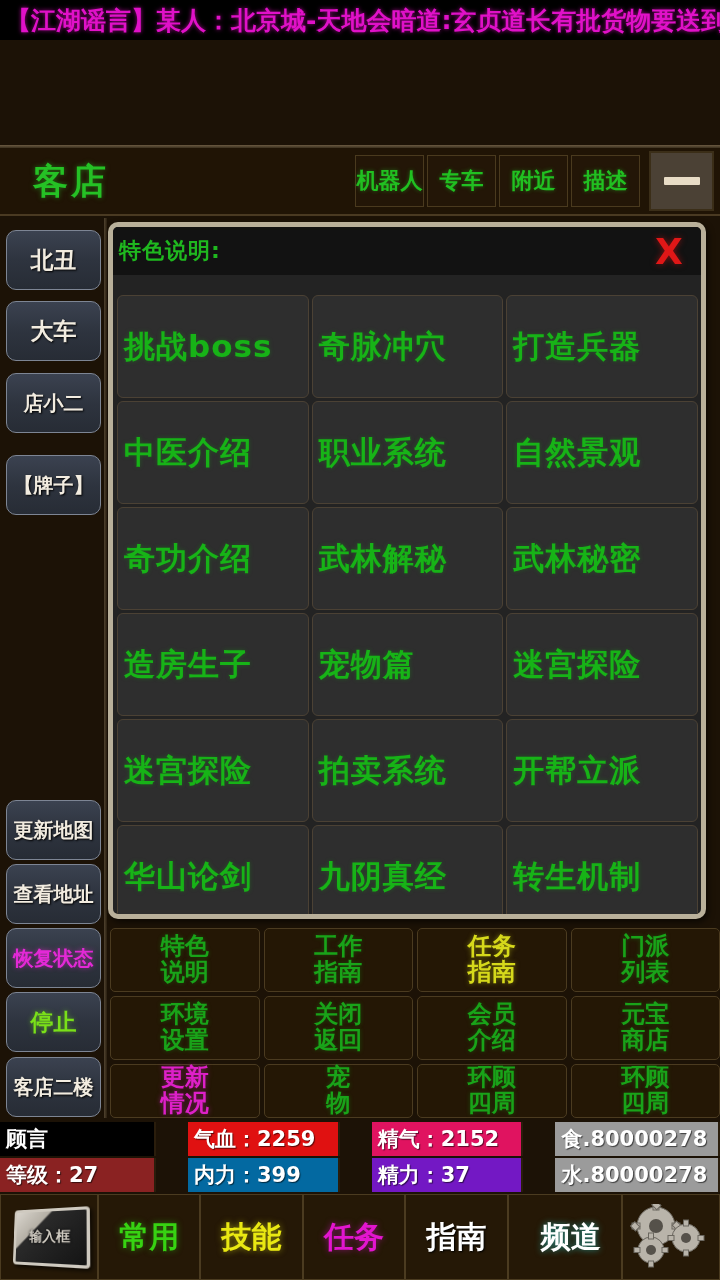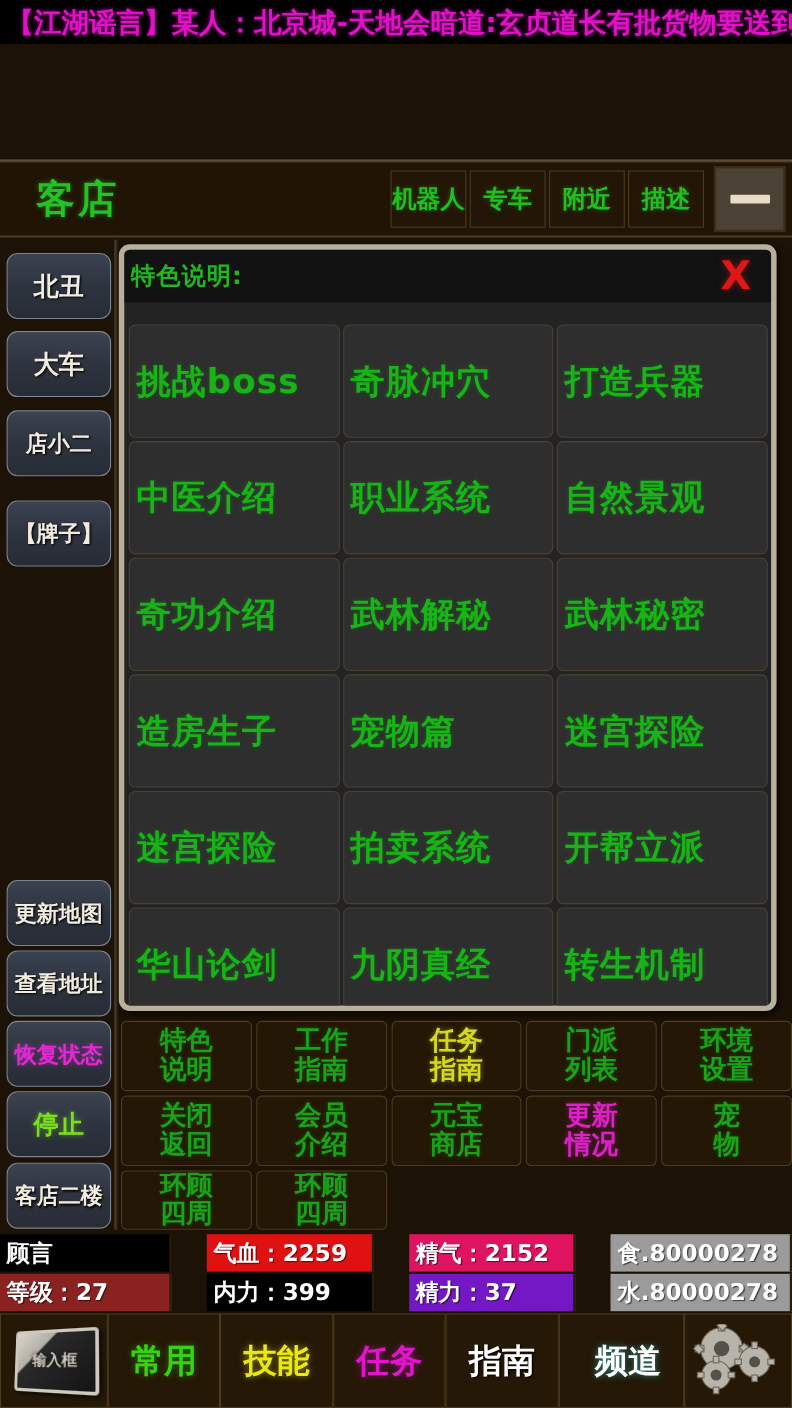--- a/index.html
+++ b/index.html
@@ -123,21 +123,21 @@
     display: flex; align-items: center; justify-content: flex-start;
     padding-left: 6px;
     letter-spacing: 1px;
     text-shadow: 0 0 4px rgba(20,170,20,.35);
   }
 
   
   .menu-grid {
     position: absolute; left: 110px; top: 928px; width: 610px; height: 190px;
     display: grid;
-    grid-template-columns: repeat(5, 1fr);
+    grid-template-columns: repeat(4, 1fr);
     grid-template-rows: repeat(2, 1fr);
     gap: 4px;
     text-align: center;
   }
   .menu-btn {
     border: 1px solid #4b3b20;
     border-radius: 5px;
     background: #241705;
     color: #19a319; font-size: 24px; font-weight: bold;
     display: flex; flex-direction: column;
@@ -317,21 +317,21 @@
 
   <div class="status-rows">
     <div class="status-row">
       <div class="status-cell" style="width:180px;background:#000000">顾言</div>
       <div class="status-cell" style="width:175px;background:#e01111">气血：2259</div>
       <div class="status-cell" style="width:175px;background:#e01360">精气：2152</div>
       <div class="status-cell" style="width:190px;background:#9b9b9b">食.80000278</div>
     </div>
     <div class="status-row">
       <div class="status-cell" style="width:180px;background:#8a2222">等级：27</div>
-      <div class="status-cell" style="width:175px;background:#000000">内力：399</div>
+      <div class="status-cell" style="width:175px;background:#0369a1">内力：399</div>
       <div class="status-cell" style="width:175px;background:#7318c4">精力：37</div>
       <div class="status-cell" style="width:190px;background:#9b9b9b">水.80000278</div>
     </div>
   </div>
 
   <div class="bottom-nav">
     <div class="nav-cell icon-cell">
       <div class="inputbox-icon">
         <span>输入框</span>
       </div>

